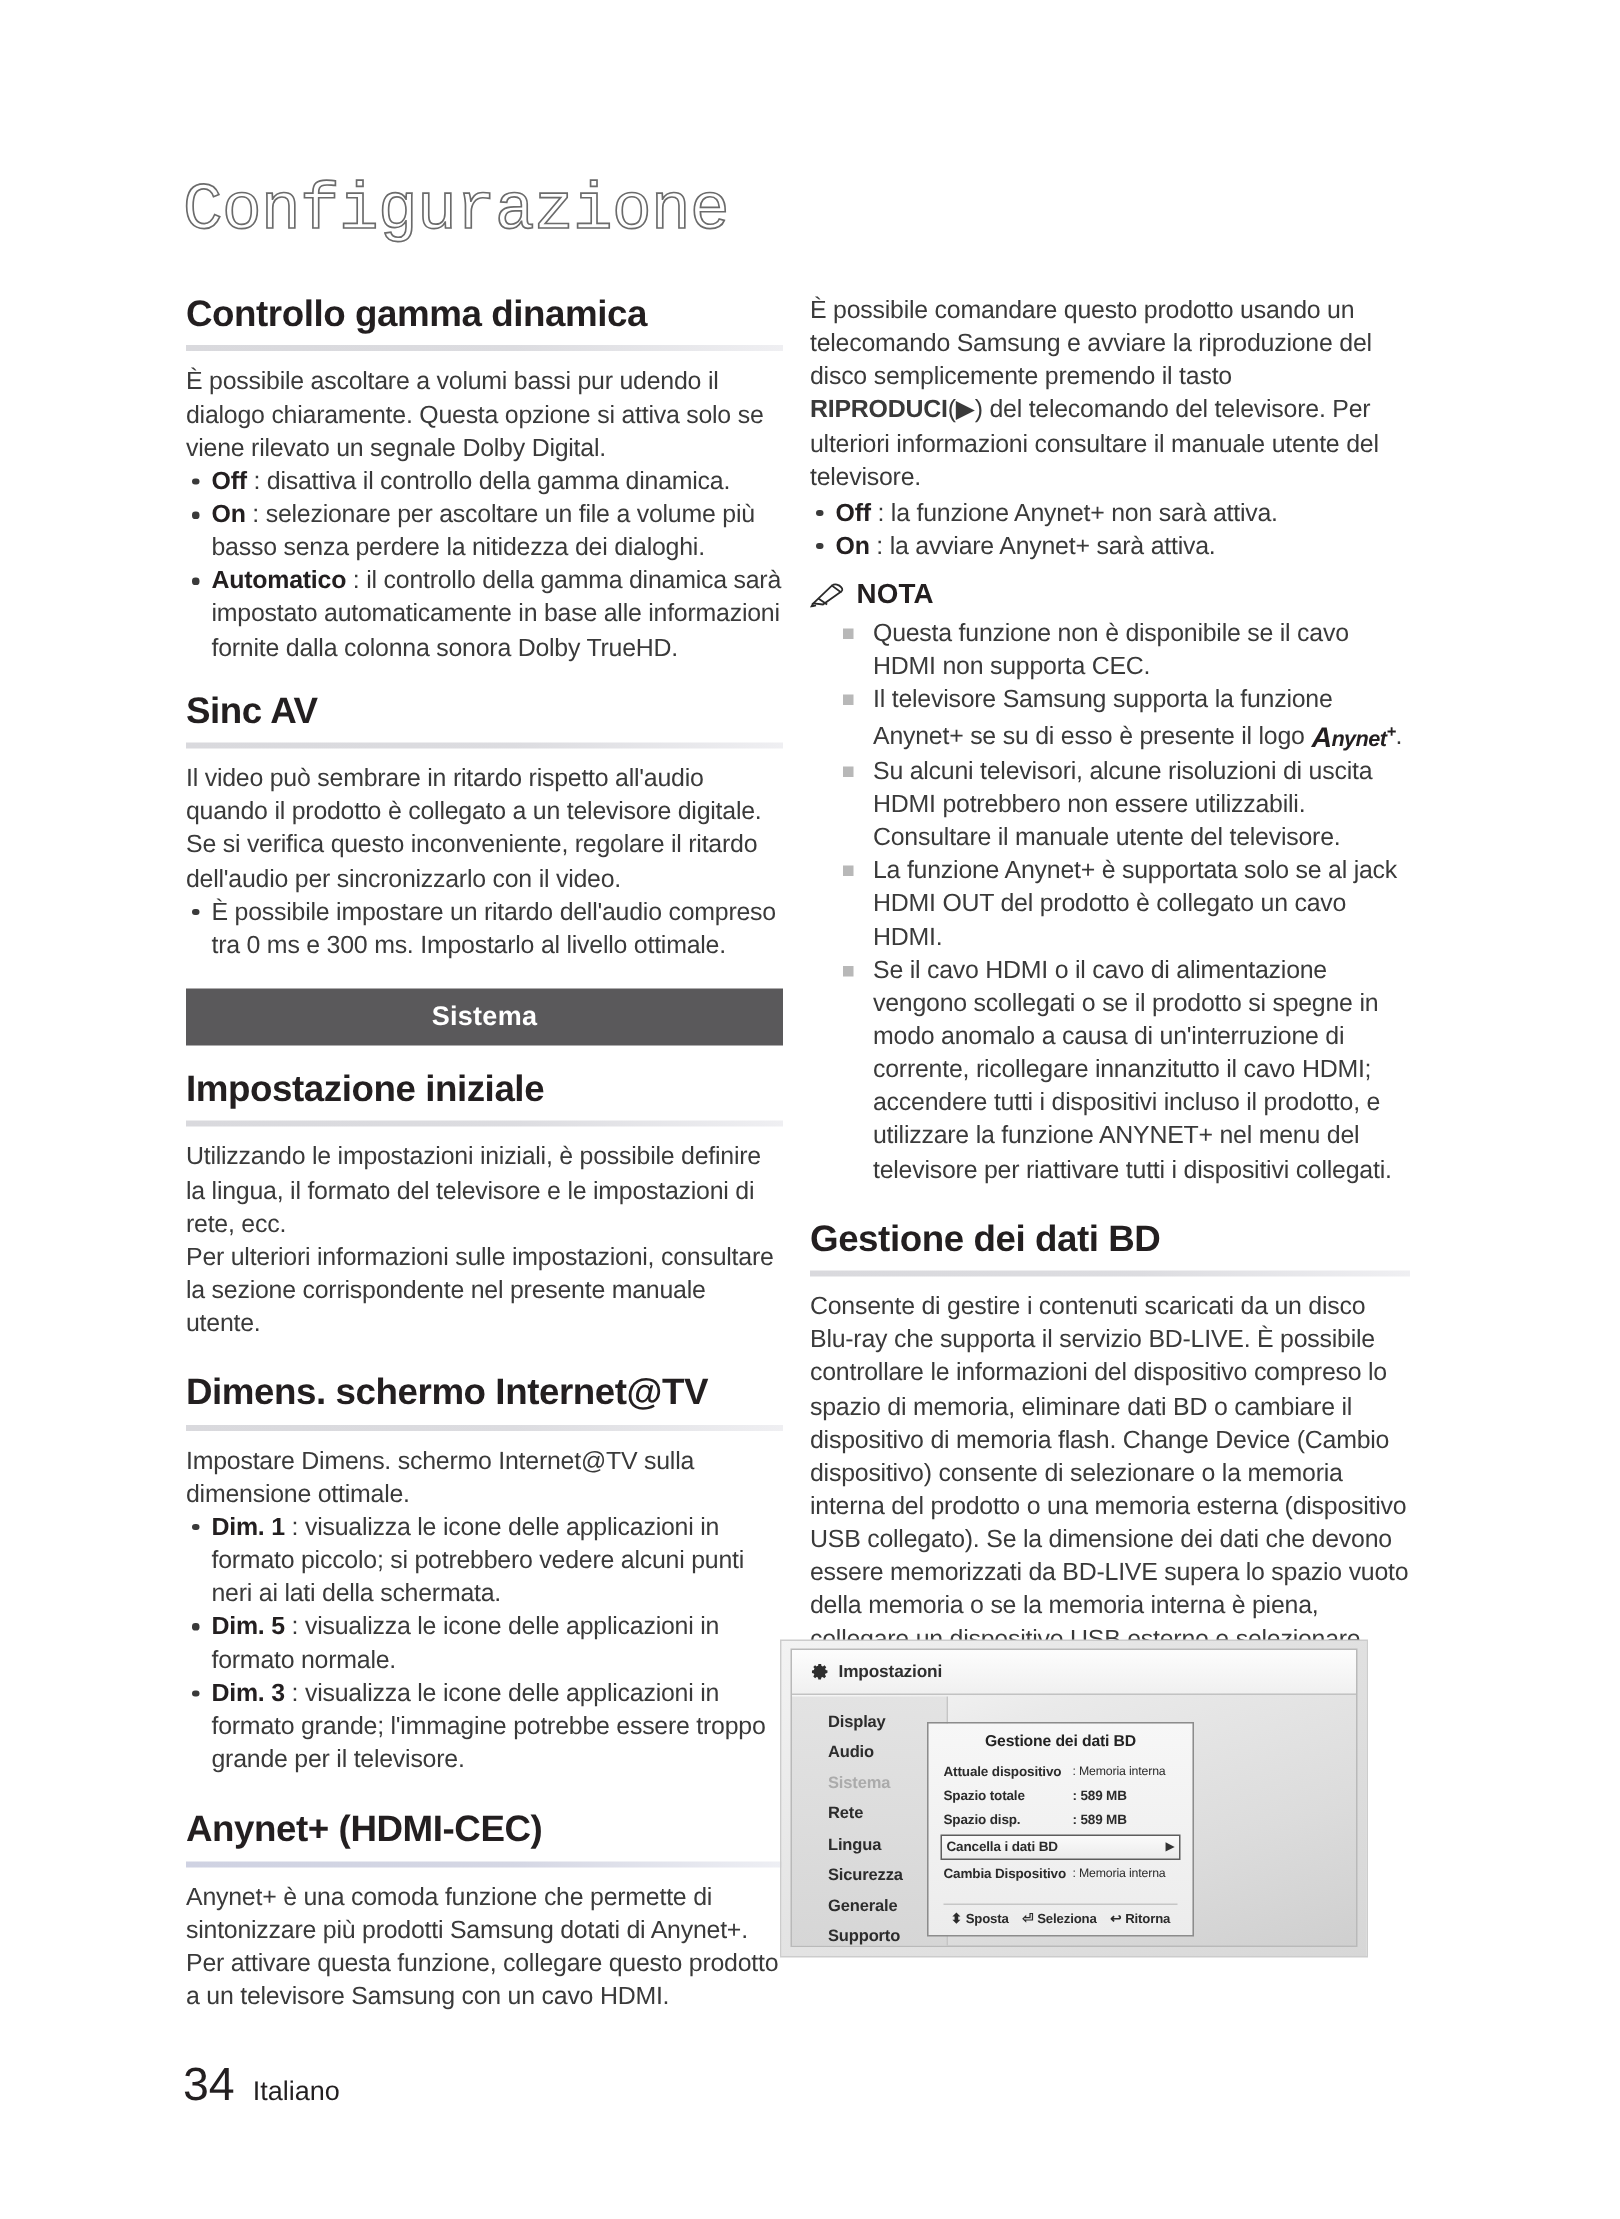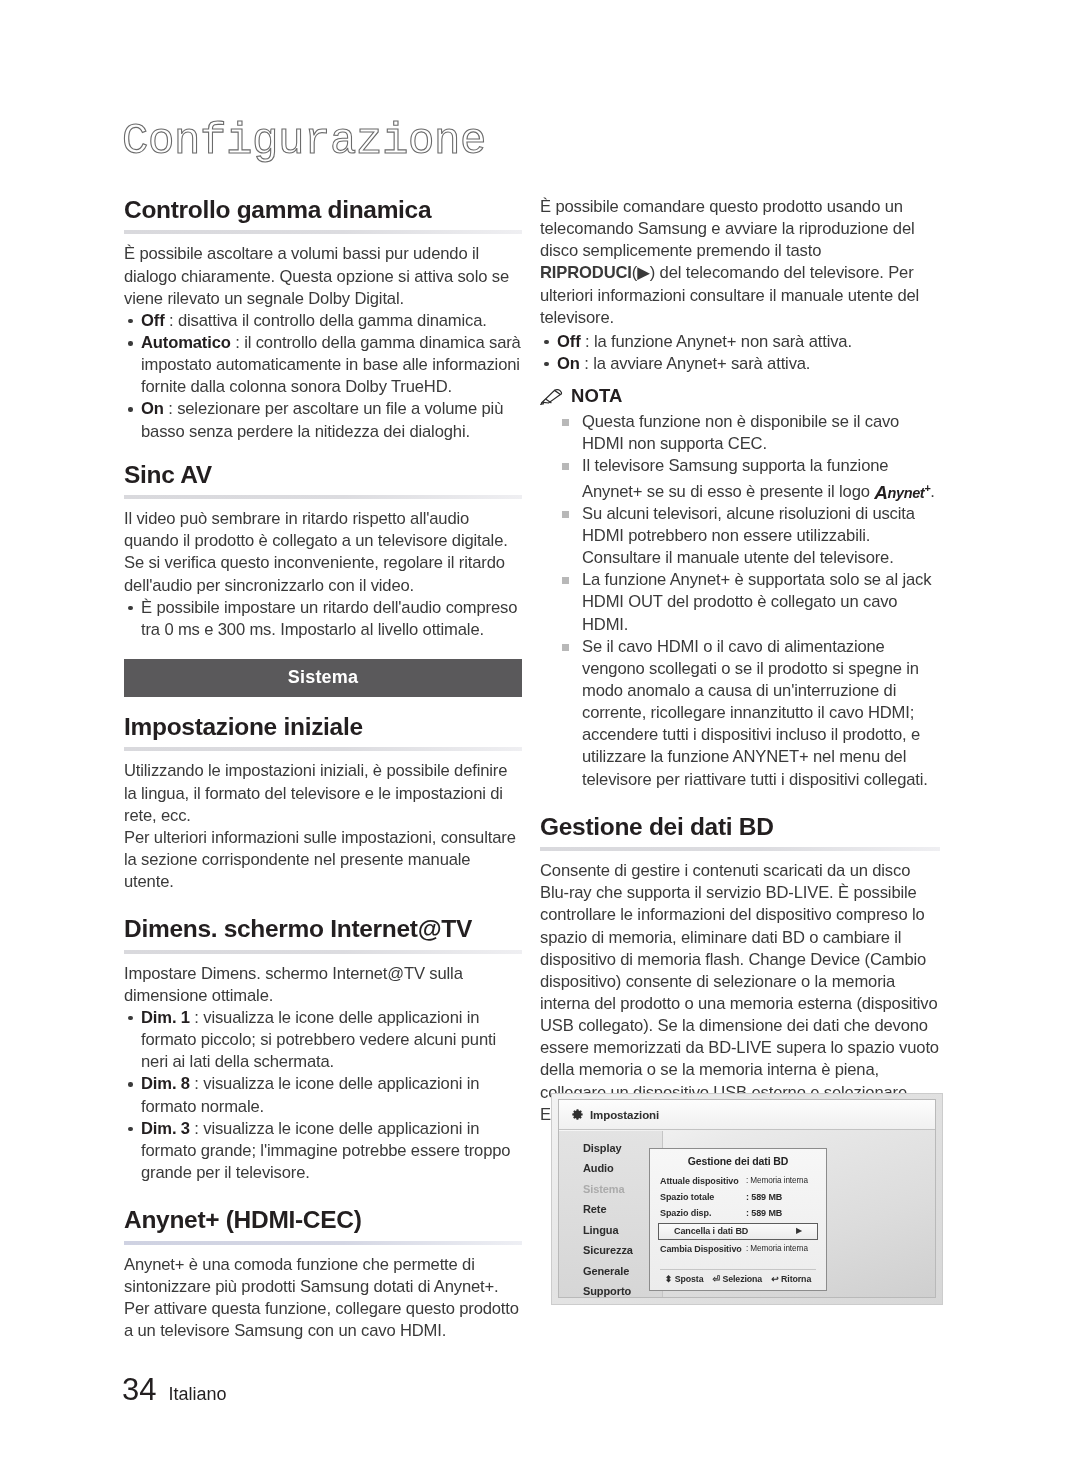--- a/index.html
+++ b/index.html
@@ -177,21 +177,21 @@
     font-style: italic;
     font-weight: bold;
     position: relative;
     top: 1px;
   }
   .anynet-logo sup { font-size: 11px; }
 
   
   .tvshot {
     position: absolute;
-    left: 551px;
+    left: 520px;
     top: 1093px;
     width: 392px;
     height: 212px;
     background: linear-gradient(145deg, #f3f3f3 0%, #e4e4e4 40%, #d7d7d7 100%);
     border: 1px solid #cccccc;
     box-sizing: border-box;
     overflow: hidden;
   }
   .tv-inner {
     position: absolute;
@@ -270,21 +270,21 @@
     font-weight: bold;
     flex: 0 0 auto;
   }
   .dlg-row .v { font-weight: normal; font-size: 8.2px; padding-top: 0.5px; }
   .dlg-row .v.bold { font-weight: bold; font-size: 9px; padding-top: 0; }
 
   .dlg-row.selected {
     border: 1px solid #5d5d5d;
     background: linear-gradient(to bottom, #fbfbfb, #ebebeb);
     justify-content: space-between;
-    padding: 3px 15px;
+    padding: 3px 3px;
     margin: 2px 0 1px 0;
   }
   .dlg-row.selected .arrow { font-size: 8px; color: #333; }
 
   .dlg-sep {
     border-top: 1px solid #c6c6c6;
     margin: 12px 2px 0 2px;
   }
   .dlg-footer {
     display: flex;
@@ -329,22 +329,22 @@
     <span>Configurazione</span>
   </div>
 
   <div class="col-left">
 
     <h2 class="sec">Controllo gamma dinamica</h2>
     <div class="rule"></div>
     <p class="body">È possibile ascoltare a volumi bassi pur udendo il dialogo chiaramente. Questa opzione si attiva solo se viene rilevato un segnale Dolby Digital.</p>
     <ul class="dots">
       <li><b>Off</b><span> : disattiva il controllo della gamma dinamica.</span></li>
+      <li><b>On</b><span> : selezionare per ascoltare un file a volume più basso senza perdere la nitidezza dei dialoghi.</span></li>
       <li><b>Automatico</b><span> : il controllo della gamma dinamica sarà impostato automaticamente in base alle informazioni fornite dalla colonna sonora Dolby TrueHD.</span></li>
-      <li><b>On</b><span> : selezionare per ascoltare un file a volume più basso senza perdere la nitidezza dei dialoghi.</span></li>
     </ul>
 
     <h2 class="sec" style="margin-top:18px">Sinc AV</h2>
     <div class="rule"></div>
     <p class="body">Il video può sembrare in ritardo rispetto all'audio quando il prodotto è collegato a un televisore digitale. Se si verifica questo inconveniente, regolare il ritardo dell'audio per sincronizzarlo con il video.</p>
     <ul class="dots">
       <li><span>È possibile impostare un ritardo dell'audio compreso tra 0 ms e 300 ms. Impostarlo al livello ottimale.</span></li>
     </ul>
 
     <div class="banner">Sistema</div>
@@ -352,21 +352,21 @@
     <h2 class="sec">Impostazione iniziale</h2>
     <div class="rule"></div>
     <p class="body">Utilizzando le impostazioni iniziali, è possibile definire la lingua, il formato del televisore e le impostazioni di rete, ecc.</p>
     <p class="body">Per ulteriori informazioni sulle impostazioni, consultare la sezione corrispondente nel presente manuale utente.</p>
 
     <h2 class="sec" style="margin-top:22px">Dimens. schermo Internet@TV</h2>
     <div class="rule"></div>
     <p class="body">Impostare Dimens. schermo Internet@TV sulla dimensione ottimale.</p>
     <ul class="dots">
       <li><b>Dim. 1</b><span> : visualizza le icone delle applicazioni in formato piccolo; si potrebbero vedere alcuni punti neri ai lati della schermata.</span></li>
-      <li><b>Dim. 8</b><span> : visualizza le icone delle applicazioni in formato normale.</span></li>
+      <li><b>Dim. 5</b><span> : visualizza le icone delle applicazioni in formato normale.</span></li>
       <li><b>Dim. 3</b><span> : visualizza le icone delle applicazioni in formato grande; l'immagine potrebbe essere troppo grande per il televisore.</span></li>
     </ul>
 
     <h2 class="sec" style="margin-top:22px">Anynet+ (HDMI-CEC)</h2>
     <div class="rule blue"></div>
     <p class="body">Anynet+ è una comoda funzione che permette di sintonizzare più prodotti Samsung dotati di Anynet+. Per attivare questa funzione, collegare questo prodotto a un televisore Samsung con un cavo HDMI.</p>
   </div>
 
   <div class="col-right">
 

